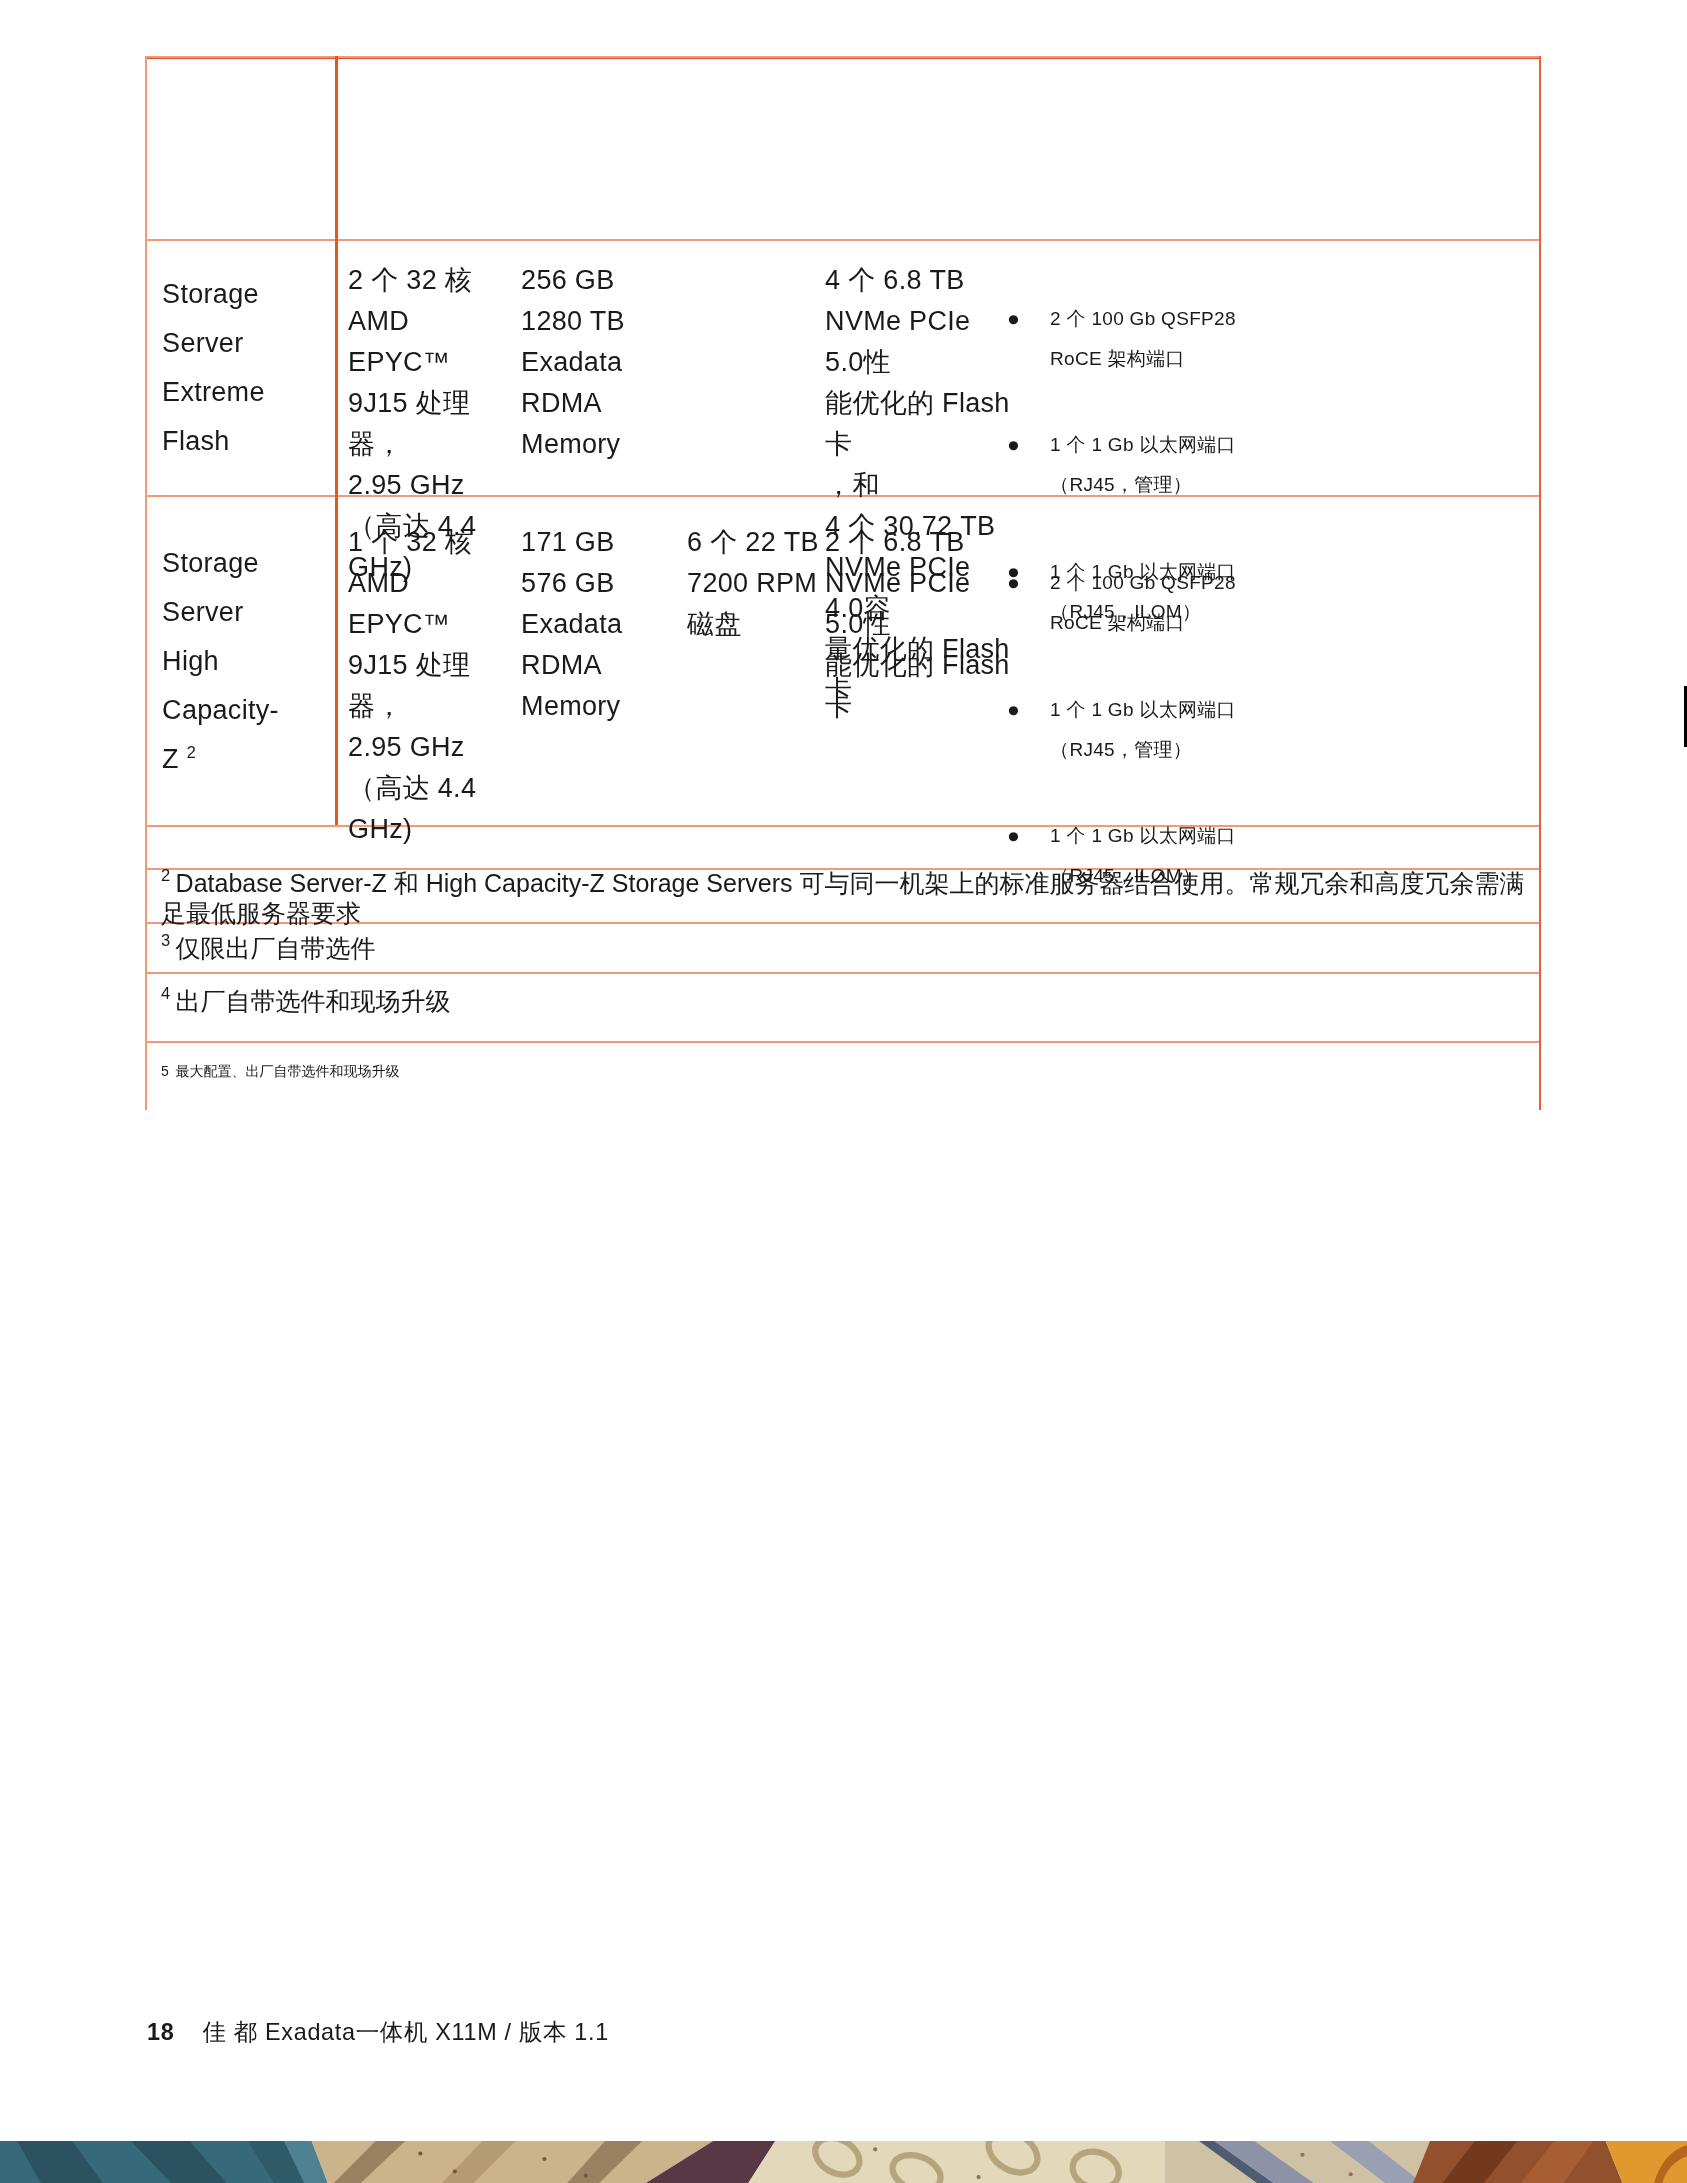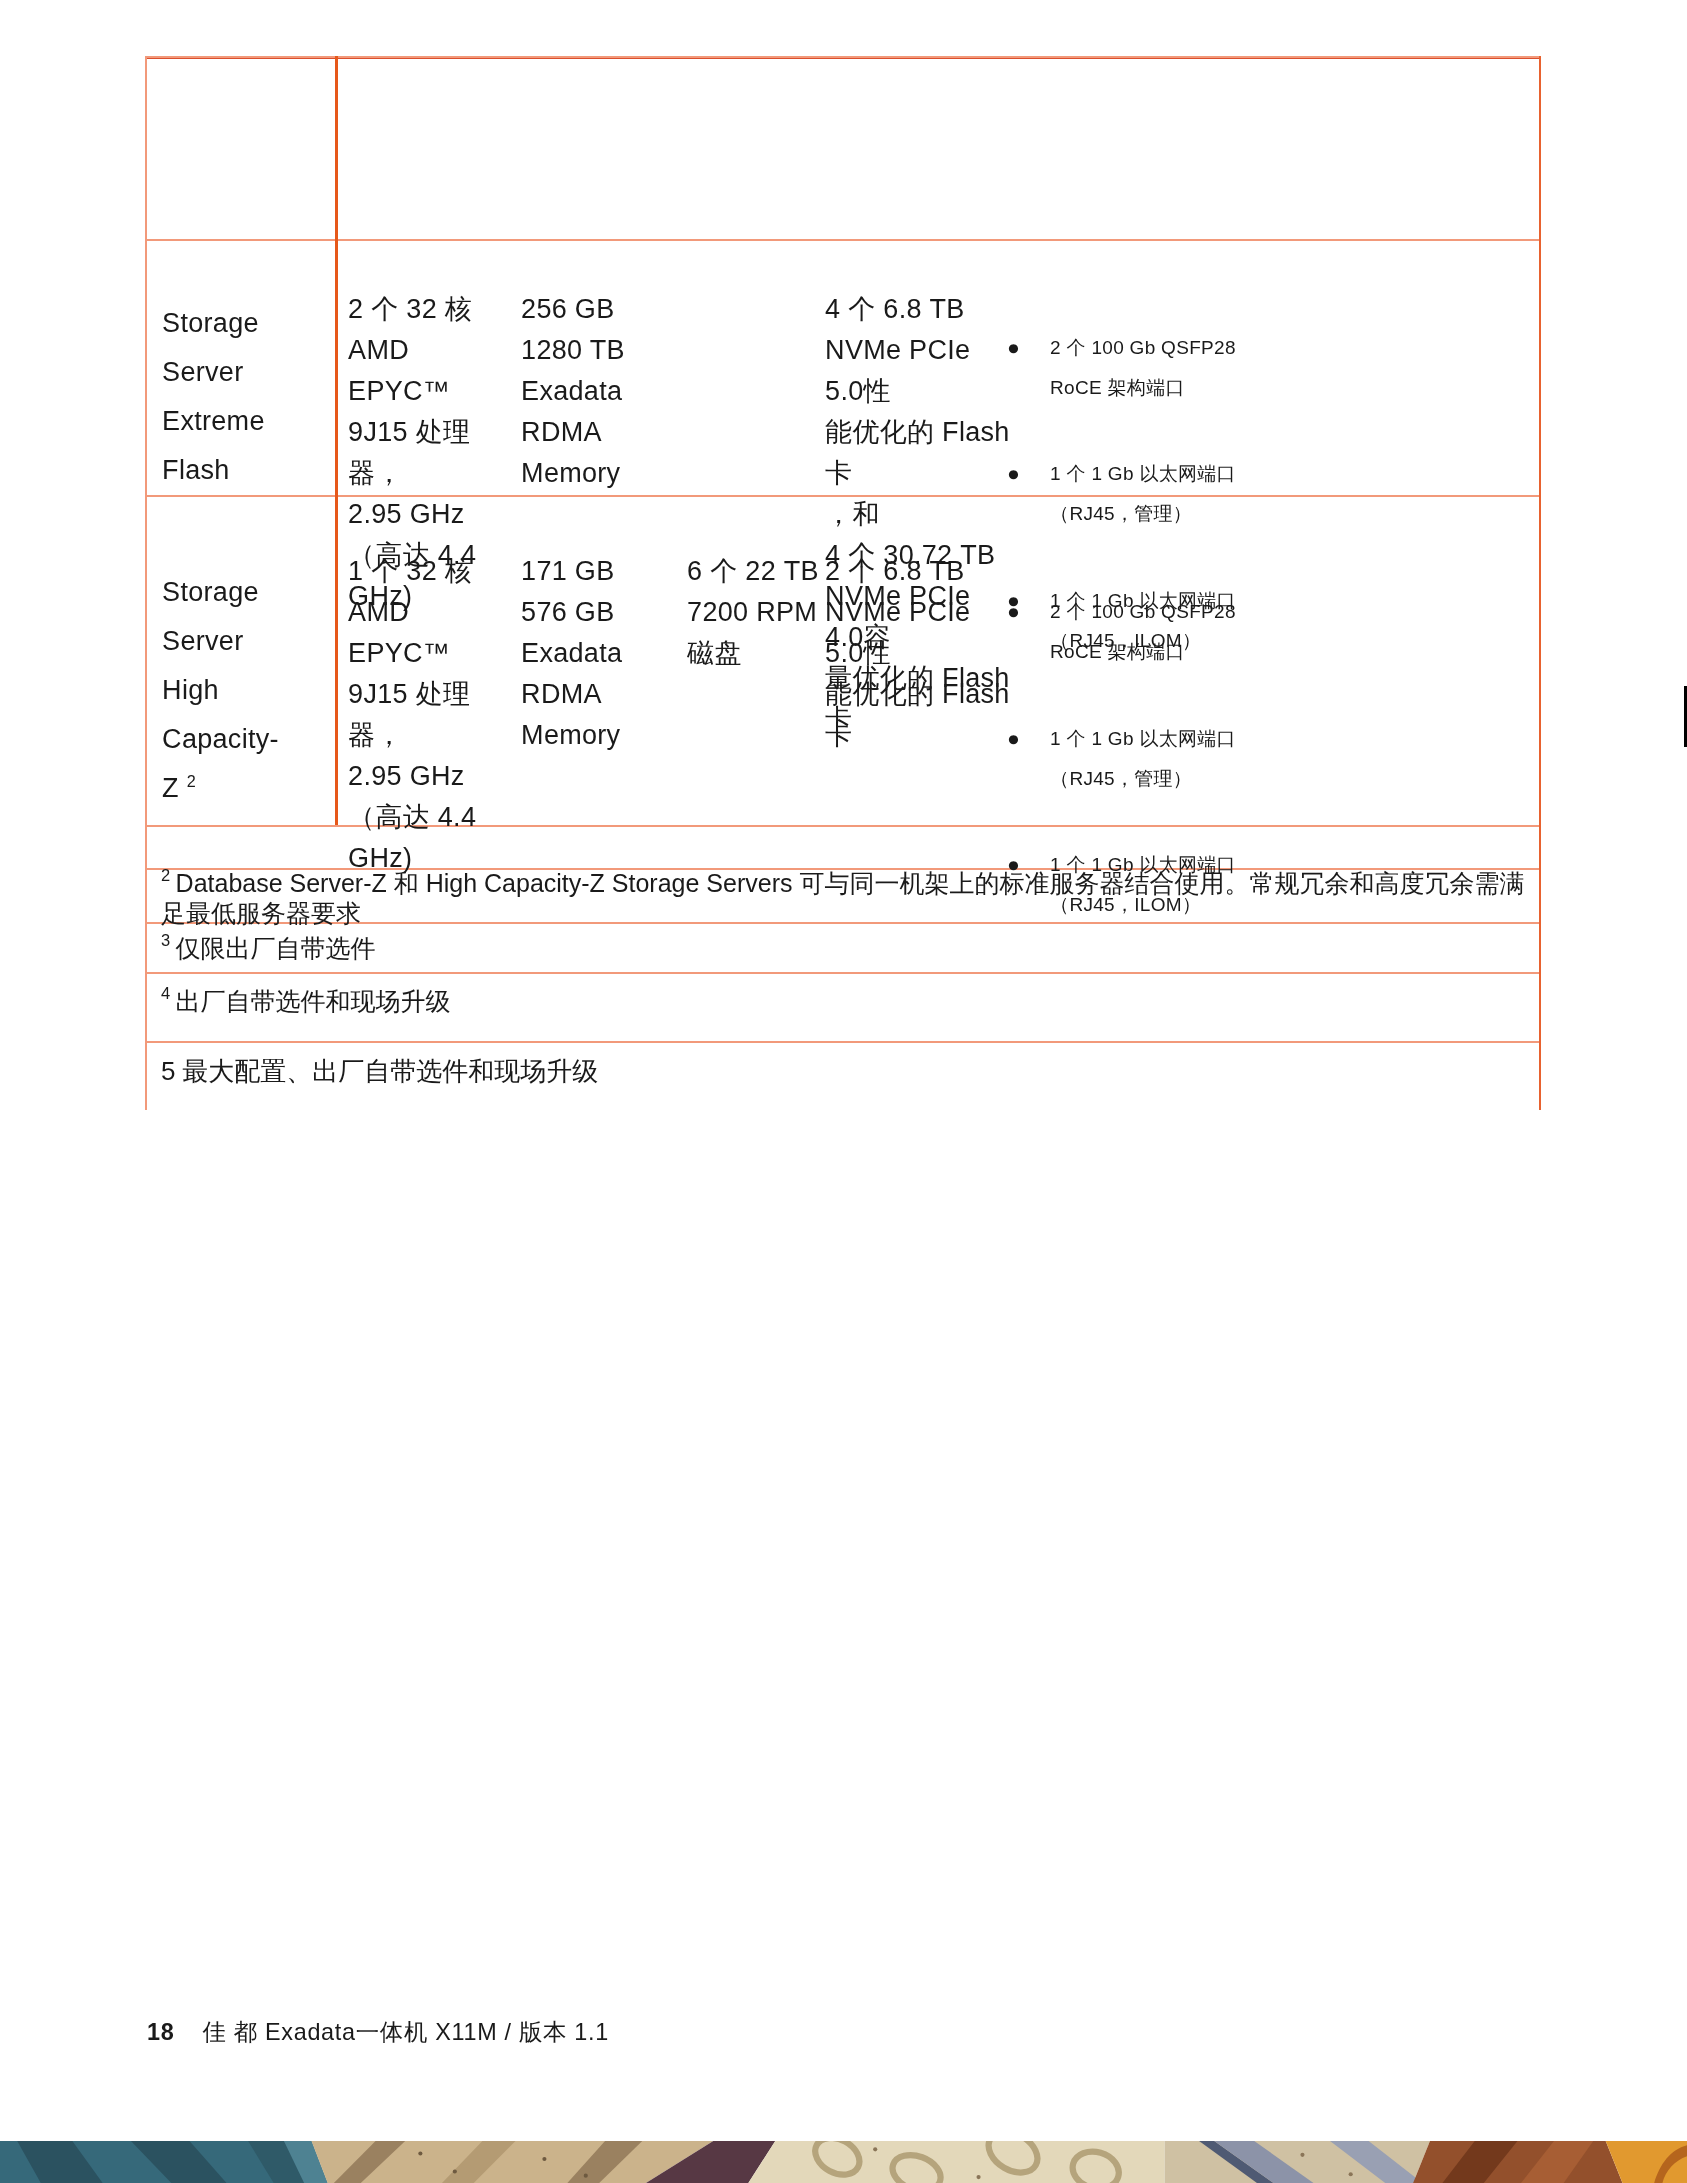--- a/index.html
+++ b/index.html
@@ -10,21 +10,21 @@
   
   .spec-table{position:absolute;left:145px;top:56px;width:1396px;height:1054px;background:#ffffff;}
   .bline{position:absolute;background:#F2997A;}
   .b-top{left:0;top:0;right:0;height:2.1px;}
   .b-left{left:0;top:0;bottom:0;width:2.1px;}
   .b-right{right:0;top:0;bottom:0;width:2.1px;background:#E8622F;}
   .b-bottom{left:0;bottom:0;right:0;height:2.8px;background:#DB4F2D;}
   .sep{position:absolute;left:2.1px;right:2.1px;height:2.1px;background:#F2997A;}
   .v-divider{position:absolute;left:190px;top:0;width:3.4px;height:769px;background:#E6581A;}
 
-  .trow{position:absolute;left:2.1px;right:1px;margin-top:29px;}
+  .trow{position:absolute;left:2.1px;right:1px;}
   .cell{position:absolute;white-space:pre-line;font-size:27px;line-height:41px;letter-spacing:0.3px;}
   .c-label{left:0;top:0;bottom:0;width:188px;display:flex;align-items:center;
            padding-left:15px;box-sizing:border-box;line-height:49px;white-space:normal;}
   .lblwrap{white-space:pre-line;}
   .zline{display:block;}
   sup{font-size:0.6em;line-height:0;}
   .c-cpu{left:201px;width:164px;top:19.3px;}
   .c-mem{left:374px;width:157px;top:19.3px;}
   .c-disk{left:540px;width:132px;top:19.3px;}
   .c-flash{left:678px;width:190px;top:19.3px;}
@@ -32,21 +32,21 @@
   .row2 .cell{top:25px;}
   .row2 .c-label{top:0;}
   .li{display:flex;margin-bottom:5.5px;}
   .blt{width:43px;flex:0 0 43px;font-size:21.4px;line-height:40px;}
   .litx{white-space:pre-line;font-size:19px;line-height:40px;}
 
   
   .fn{position:absolute;left:2.1px;right:2.1px;box-sizing:border-box;padding-left:13.8px;
       font-size:25px;line-height:30px;}
   .fn sup{font-size:16.5px;position:relative;top:-1.4px;margin-right:5.5px;}
-  .fn-small{font-size:26px;}
+  .fn-small{font-size:14px;}
   .fn-small .mk{margin-right:6.9px;}
 
   
   .footer{position:absolute;left:147px;top:2019px;font-size:23.4px;line-height:27.6px;
           display:flex;align-items:baseline;}
   .footer .pgnum{font-weight:700;margin-right:28px;letter-spacing:0.7px;}
   .footer .ftxt{letter-spacing:0.7px;}
 
   
   .edge-marker{position:absolute;left:1684px;top:686px;width:2.8px;height:61px;background:#000;}

